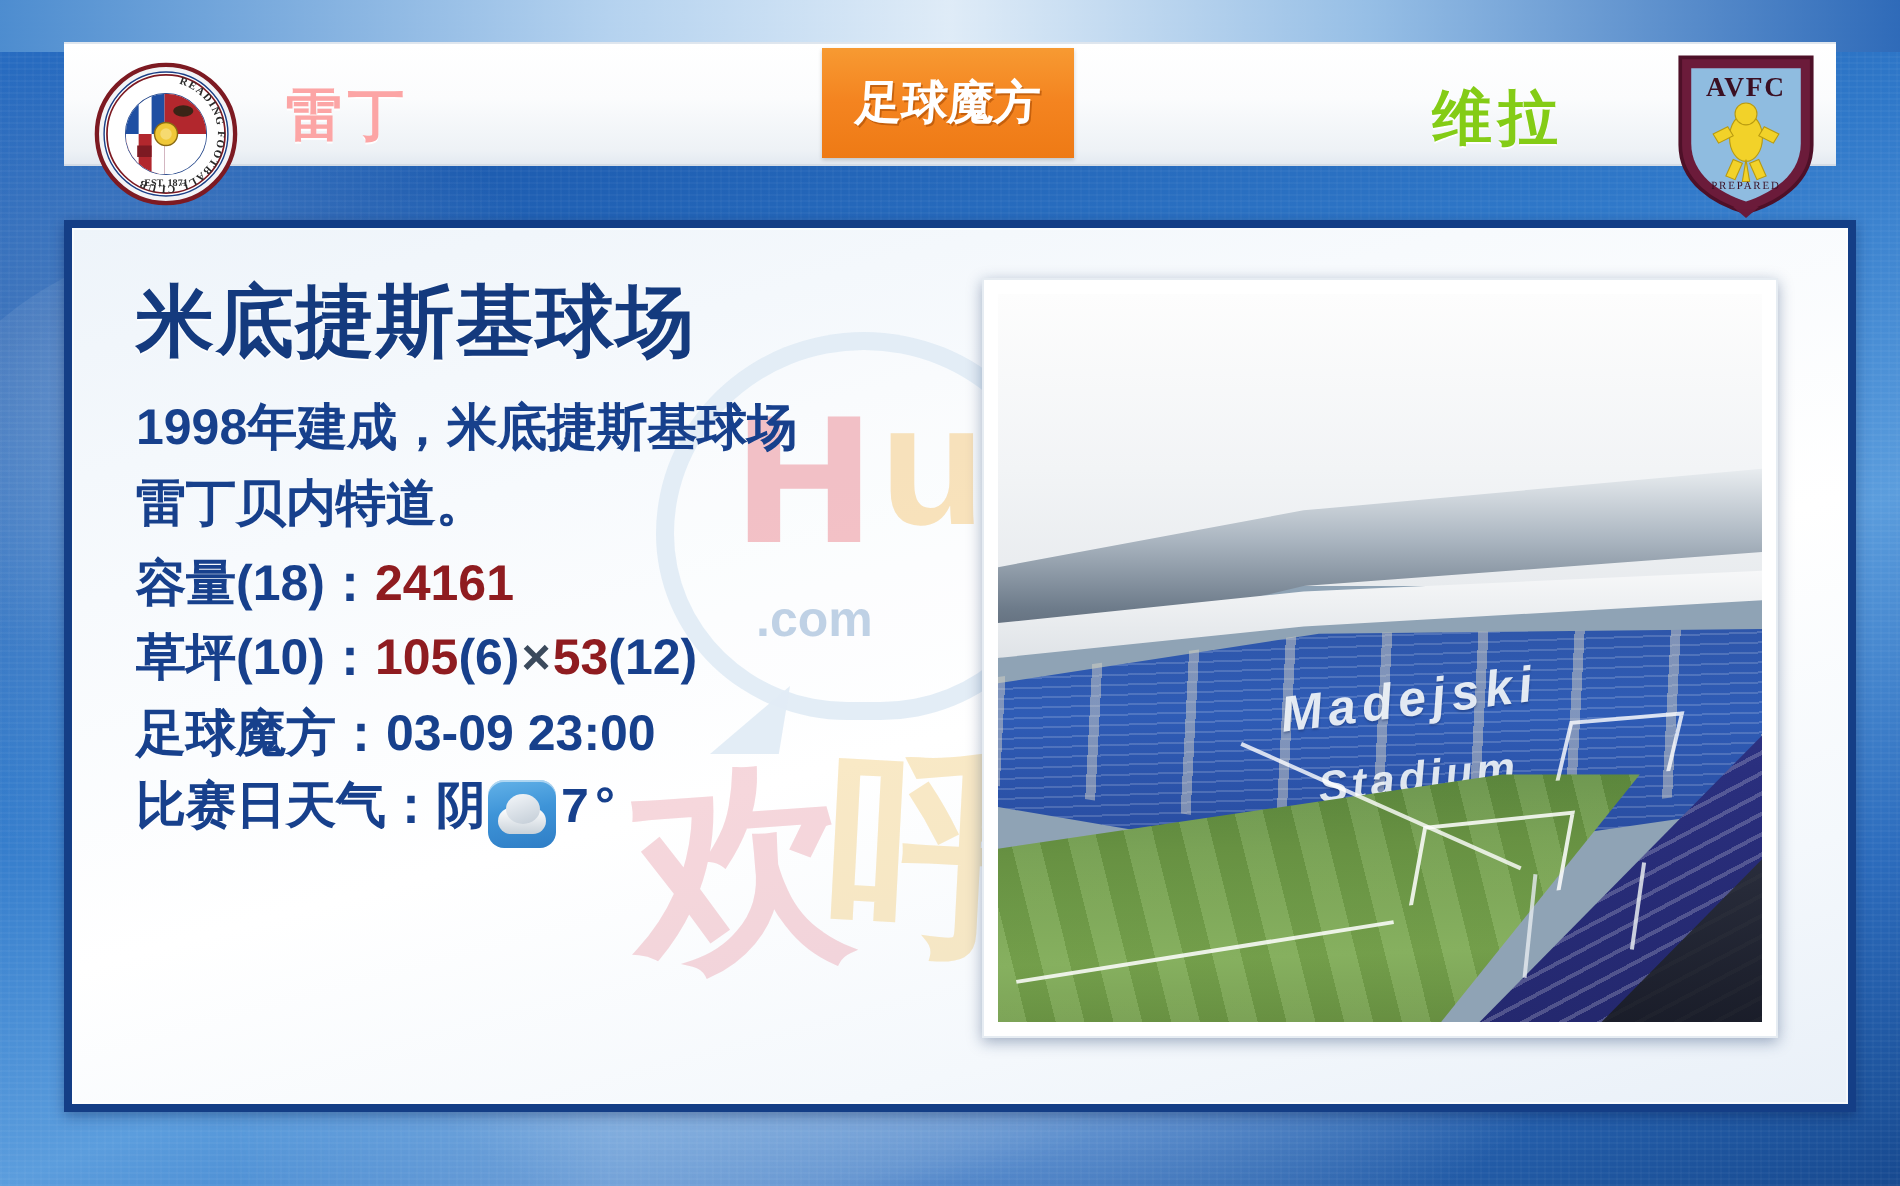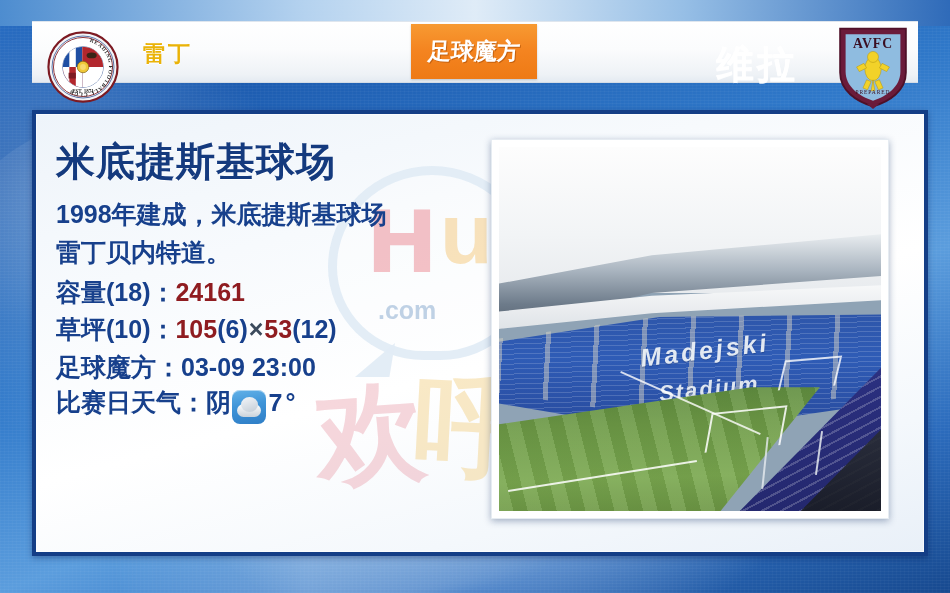--- a/index.html
+++ b/index.html
@@ -46,26 +46,26 @@
   .header{position:absolute;left:0;top:21px;width:950px;height:60px;}
   .header-band{
     position:absolute;left:32px;top:0;width:886px;height:60px;
     background:linear-gradient(180deg,#ffffff 0%,#fbfcfd 45%,#eef2f6 88%,#e4eaf1 100%);
     border-top:1px solid #dfe6ee;border-bottom:1px solid #d4dce6;
   }
   .crest-left{position:absolute;left:47px;top:10px;width:72px;height:72px;}
   .crest-right{position:absolute;left:836px;top:4px;width:74px;height:84px;}
   .team-left{
     position:absolute;left:143px;top:18px;
-    font-size:22px;font-weight:bold;color:#eab308;letter-spacing:3px;
+    font-size:28px;font-weight:bold;color:#fca5a5;letter-spacing:3px;
     text-shadow:0 1px 0 rgba(255,255,255,.9);
   }
   .team-right{
     position:absolute;left:716px;top:18px;
-    font-size:38px;font-weight:bold;color:#ffffff;letter-spacing:3px;
+    font-size:30px;font-weight:bold;color:#84cc16;letter-spacing:3px;
     text-shadow:0 1px 0 rgba(255,255,255,.9);
   }
   .site-logo{
     position:absolute;left:411px;top:3px;width:126px;height:55px;
     background:linear-gradient(180deg,#f79a32 0%,#f48420 48%,#ee7a15 100%);
     display:flex;align-items:center;justify-content:center;
     box-shadow:0 1px 2px rgba(0,0,0,.18);
   }
   .site-logo span{
     color:#fff;font-size:23px;font-weight:bold;letter-spacing:0px;
@@ -104,21 +104,21 @@
     font-family:"DejaVu Sans",sans-serif;
     transform:rotate(-4deg);
   }
   .wm-huan2{
     left:378px;top:240px;font-size:110px;font-weight:bold;
     color:rgba(242,206,128,.45);
     transform:rotate(3deg);
   }
 
   
-  .info{position:absolute;left:20px;top:28px;width:420px;}
+  .info{position:absolute;left:32px;top:28px;width:420px;}
   .stadium-title{
     font-size:39px;font-weight:bold;color:#143a7e;letter-spacing:1px;
     line-height:1.05;margin:0 0 14px 0;
     text-shadow:0 1px 0 rgba(255,255,255,.8);
   }
   .desc{
     font-size:25px;font-weight:bold;color:#17408c;line-height:1.42;
     margin:0 0 3px 0;letter-spacing:0px;
   }
   .row{

